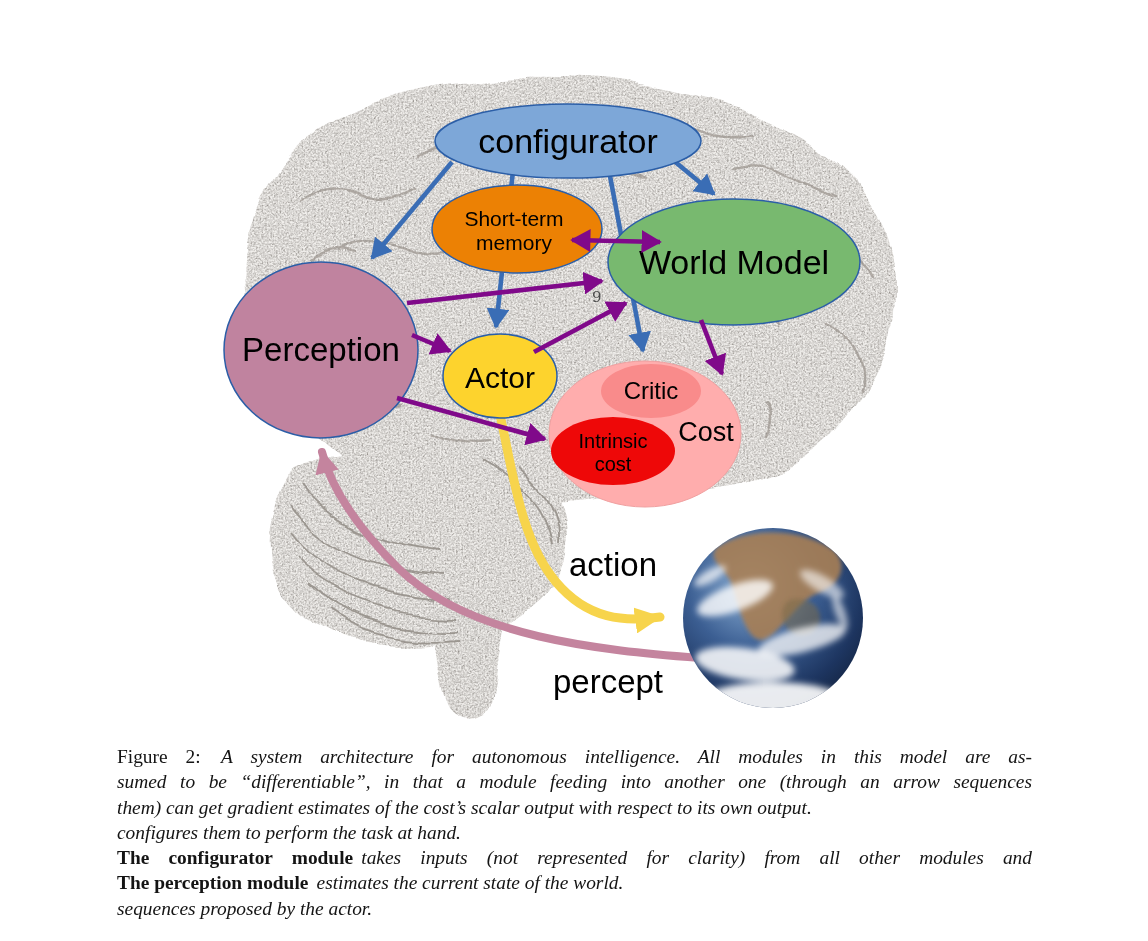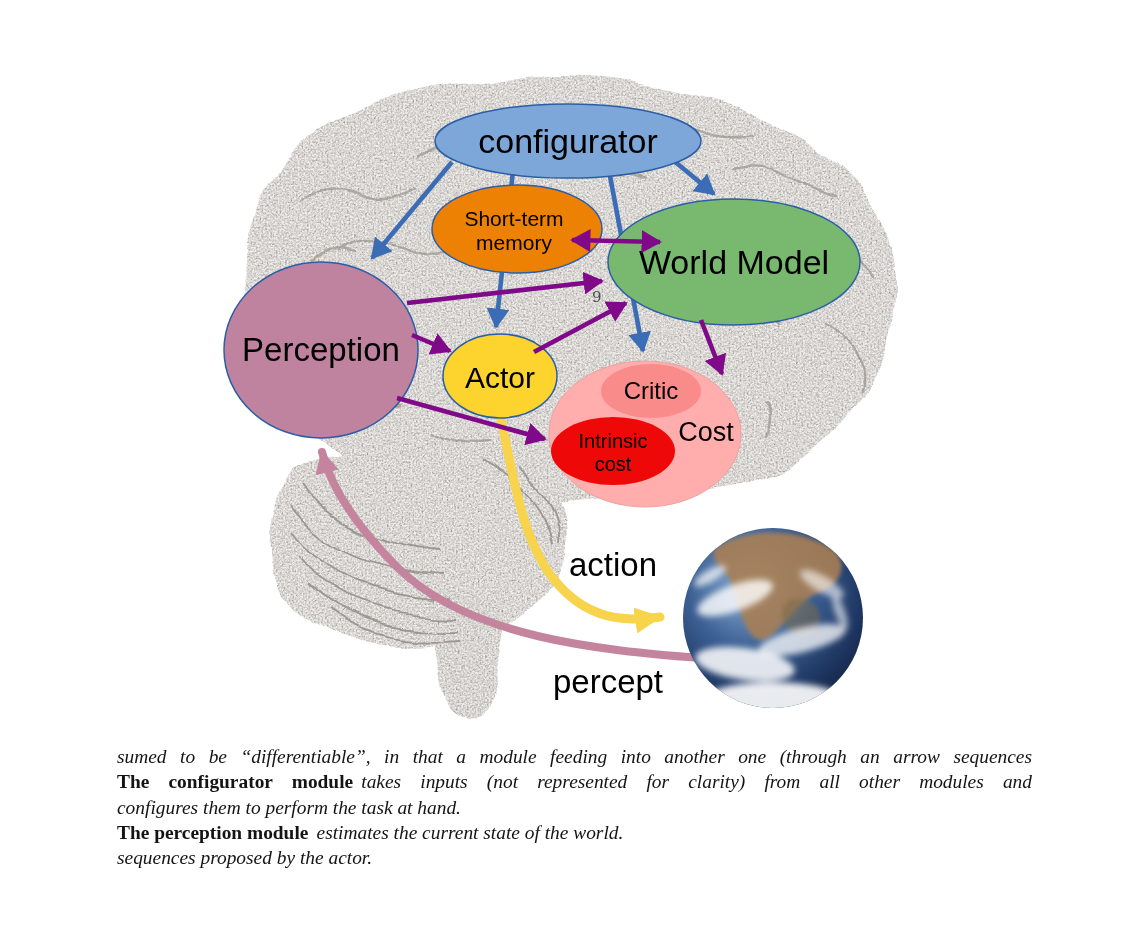--- a/index.html
+++ b/index.html
@@ -147,20 +147,22 @@
         <ellipse cx="840" cy="612" rx="18" ry="5" opacity="0.6" transform="rotate(70 840 612)"></ellipse>
       </g>
     </g>
   </g>
 
   <text x="613" y="576" font-size="33" text-anchor="middle" fill="#000">action</text>
   <text x="608" y="693" font-size="33" text-anchor="middle" fill="#000">percept</text>
 </svg>
 
 <div class="caption">
+  <div class="cap-line full"><span class="run roman">Figure 2:</span><span class="run italic">A system architecture for autonomous intelligence. All modules in this model are as-</span></div>
   <div class="cap-line full"><span class="run italic">sumed to be “differentiable”, in that a module feeding into another one (through an arrow sequences</span></div>
+  <div class="cap-line"><span class="run italic">them) can get gradient estimates of the cost’s scalar output with respect to its own output.</span></div>
+  <div class="cap-line"><span class="run italic">configures them to perform the task at hand.</span></div>
   <div class="cap-line full"><span class="run bold">The configurator module</span><span class="run italic">takes inputs (not represented for clarity) from all other modules and</span></div>
-  <div class="cap-line"><span class="run italic">configures them to perform the task at hand.</span></div>
   <div class="cap-line"><span class="run bold">The perception module</span><span class="run italic">estimates the current state of the world.</span></div>
   <div class="cap-line"><span class="run italic">sequences proposed by the actor.</span></div>
 </div>
 
 </div>
 
 </body></html>

